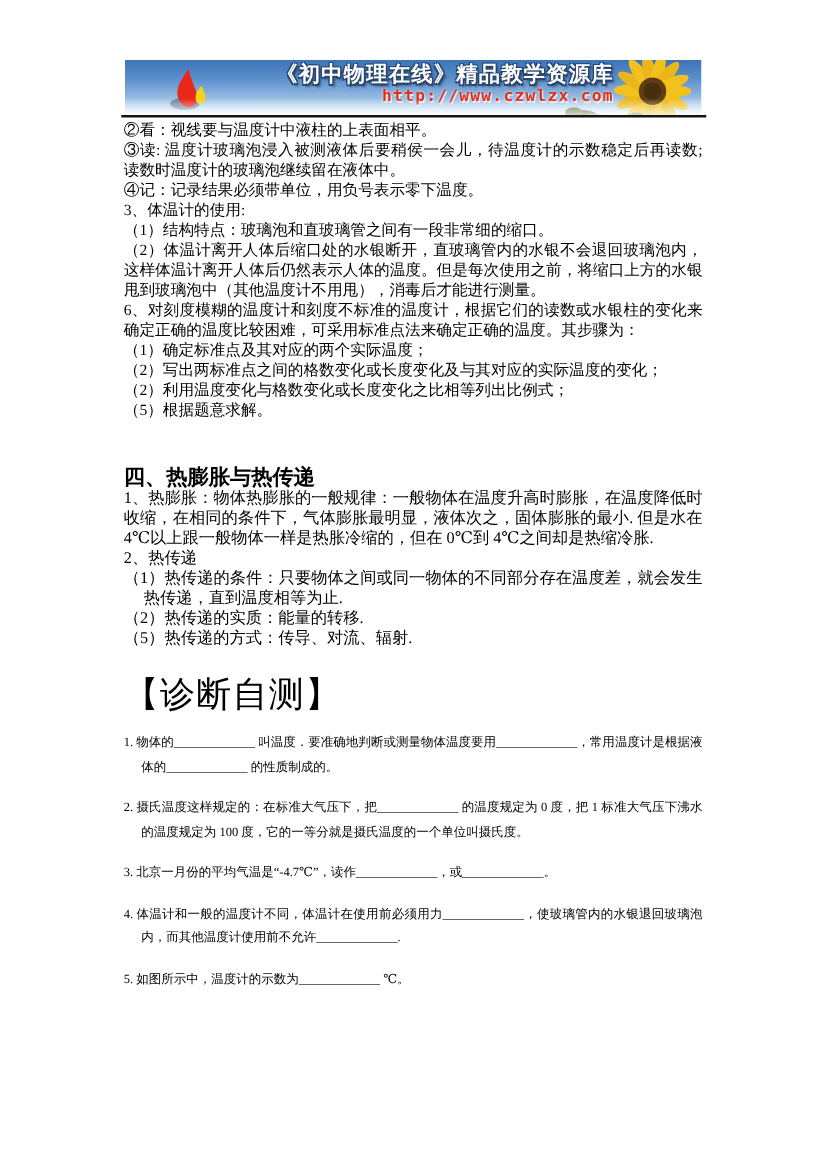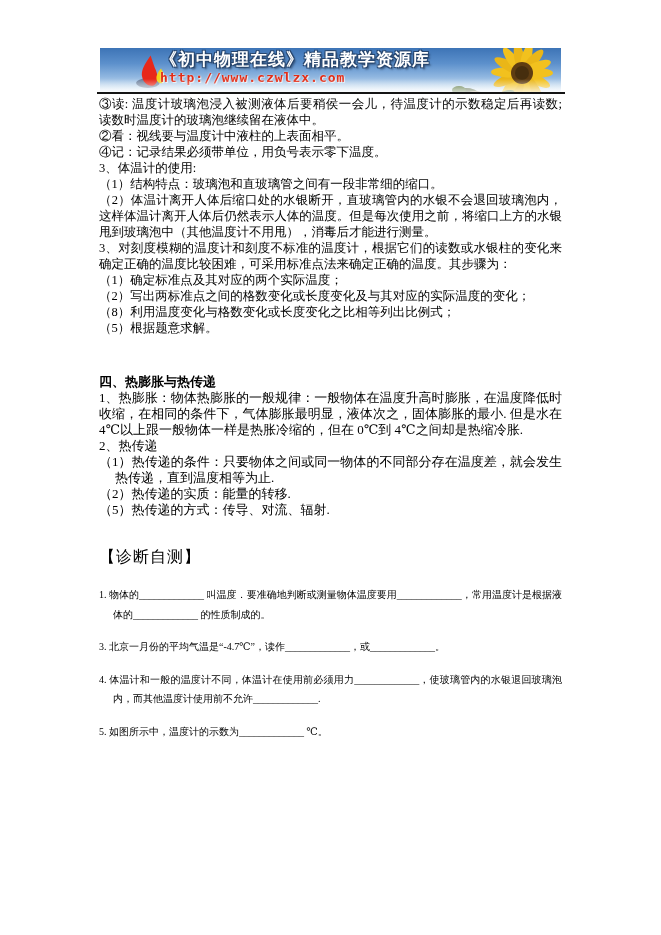--- a/index.html
+++ b/index.html
@@ -7,38 +7,38 @@
        font-family:"Liberation Serif","DejaVu Serif",serif;color:#000;}
   .page{position:relative;width:661px;height:935px;background:#fff;}
 
   
   .banner{position:absolute;left:100px;top:48px;width:461px;height:44px;
           background:linear-gradient(180deg,#3d74b6 0%,#5c90cc 35%,#8fb6e0 65%,#c6dcf0 88%,#e8f1f9 100%);
           overflow:hidden;}
   .banner::after{content:"";position:absolute;left:0;right:0;bottom:0;height:13px;
           background:linear-gradient(to top,rgba(255,255,255,.75),rgba(255,255,255,0));}
   .banner-logo{position:absolute;left:30px;top:6px;width:44px;height:36px;}
-  .banner-center{position:absolute;left:60px;right:70px;top:2px;text-align:left;}
+  .banner-center{position:absolute;left:60px;right:70px;top:2px;text-align:right;}
   .banner-title{font-size:17px;font-weight:bold;letter-spacing:1px;color:#ffffff;
           line-height:20px;white-space:nowrap;
           text-shadow:-1px -1px 0 #28466e,1px -1px 0 #28466e,-1px 1px 0 #28466e,
                       1px 1px 0 #28466e,2px 2px 2px rgba(10,20,40,.55);}
   .banner-url{font-size:13px;font-weight:bold;letter-spacing:1px;color:#e12c17;
           font-family:"DejaVu Sans Mono","Liberation Mono",monospace;line-height:15px;
           text-shadow:0 0 2px rgba(255,255,255,.9),1px 1px 0 rgba(255,255,255,.6);}
   .banner-flower{position:absolute;right:2px;bottom:-7px;width:110px;height:56px;}
   .banner-rule{position:absolute;left:97px;top:92px;width:468px;height:2px;background:#141414;}
 
   
   .content{position:absolute;left:99px;top:96px;width:463px;}
   .para{margin:0;font-size:12.5px;line-height:16px;text-align:justify;}
   .hang{padding-left:16px;text-indent:-16px;}
-  .sec-heading{margin:38px 0 0 0;font-size:13px;font-weight:bold;line-height:16px;}
+  .sec-heading{margin:38px 0 0 0;font-size:17px;font-weight:bold;line-height:16px;}
   .sec-body .para{font-size:13px;}
-  .test-heading{margin:26px 0 15px 0;font-size:16px;font-weight:400;
+  .test-heading{margin:26px 0 15px 0;font-size:28px;font-weight:400;
           letter-spacing:1px;line-height:26px;}
   .question{margin:0 0 13px 0;font-size:10px;line-height:19.5px;
           padding-left:14px;text-indent:-14px;text-align:justify;}
   .question:last-child{margin-bottom:0;}
 </style>
 </head>
 <body>
 
 <div class="page">
 
@@ -76,43 +76,44 @@
         <circle cx="73" cy="30" r="11" fill="#5f3d12"></circle>
         <circle cx="73" cy="30" r="7" fill="#3e2a0e" opacity="0.75"></circle>
       </g>
       <ellipse cx="56" cy="52" rx="10" ry="4" transform="rotate(-18 56 52)" fill="#4c6b2f"></ellipse>
     </svg>
   </div>
   <div class="banner-rule"></div>
 
   <div class="content">
 
+    <p class="para">②看：视线要与温度计中液柱的上表面相平。</p>
     <p class="para">③读: 温度计玻璃泡浸入被测液体后要稍侯一会儿，待温度计的示数稳定后再读数; 读数时温度计的玻璃泡继续留在液体中。</p>
-    <p class="para">②看：视线要与温度计中液柱的上表面相平。</p>
     <p class="para">④记：记录结果必须带单位，用负号表示零下温度。</p>
     <p class="para">3、体温计的使用:</p>
     <p class="para">（1）结构特点：玻璃泡和直玻璃管之间有一段非常细的缩口。</p>
     <p class="para">（2）体温计离开人体后缩口处的水银断开，直玻璃管内的水银不会退回玻璃泡内，这样体温计离开人体后仍然表示人体的温度。但是每次使用之前，将缩口上方的水银甩到玻璃泡中（其他温度计不用甩），消毒后才能进行测量。</p>
-    <p class="para">3、对刻度模糊的温度计和刻度不标准的温度计，根据它们的读数或水银柱的变化来确定正确的温度比较困难，可采用标准点法来确定正确的温度。其步骤为：</p>
+    <p class="para">6、对刻度模糊的温度计和刻度不标准的温度计，根据它们的读数或水银柱的变化来确定正确的温度比较困难，可采用标准点法来确定正确的温度。其步骤为：</p>
     <p class="para">（1）确定标准点及其对应的两个实际温度；</p>
     <p class="para">（2）写出两标准点之间的格数变化或长度变化及与其对应的实际温度的变化；</p>
-    <p class="para">（8）利用温度变化与格数变化或长度变化之比相等列出比例式；</p>
+    <p class="para">（2）利用温度变化与格数变化或长度变化之比相等列出比例式；</p>
     <p class="para">（5）根据题意求解。</p>
 
     <h3 class="sec-heading">四、热膨胀与热传递</h3>
     <div class="sec-body">
       <p class="para">1、热膨胀：物体热膨胀的一般规律：一般物体在温度升高时膨胀，在温度降低时收缩，在相同的条件下，气体膨胀最明显，液体次之，固体膨胀的最小. 但是水在 4℃以上跟一般物体一样是热胀冷缩的，但在 0℃到 4℃之间却是热缩冷胀.</p>
       <p class="para">2、热传递</p>
       <p class="para hang">（1）热传递的条件：只要物体之间或同一物体的不同部分存在温度差，就会发生热传递，直到温度相等为止.</p>
       <p class="para">（2）热传递的实质：能量的转移.</p>
       <p class="para">（5）热传递的方式：传导、对流、辐射.</p>
     </div>
 
     <h2 class="test-heading">【诊断自测】</h2>
     <div>
       <p class="question">1. 物体的_____________ 叫温度．要准确地判断或测量物体温度要用_____________，常用温度计是根据液体的_____________ 的性质制成的。</p>
+      <p class="question">2. 摄氏温度这样规定的：在标准大气压下，把_____________ 的温度规定为 0 度，把 1 标准大气压下沸水的温度规定为 100 度，它的一等分就是摄氏温度的一个单位叫摄氏度。</p>
       <p class="question">3. 北京一月份的平均气温是“-4.7℃”，读作_____________，或_____________。</p>
       <p class="question">4. 体温计和一般的温度计不同，体温计在使用前必须用力_____________，使玻璃管内的水银退回玻璃泡内，而其他温度计使用前不允许_____________.</p>
       <p class="question">5. 如图所示中，温度计的示数为_____________ ℃。</p>
     </div>
 
   </div>
 </div>
 
 </body></html>

